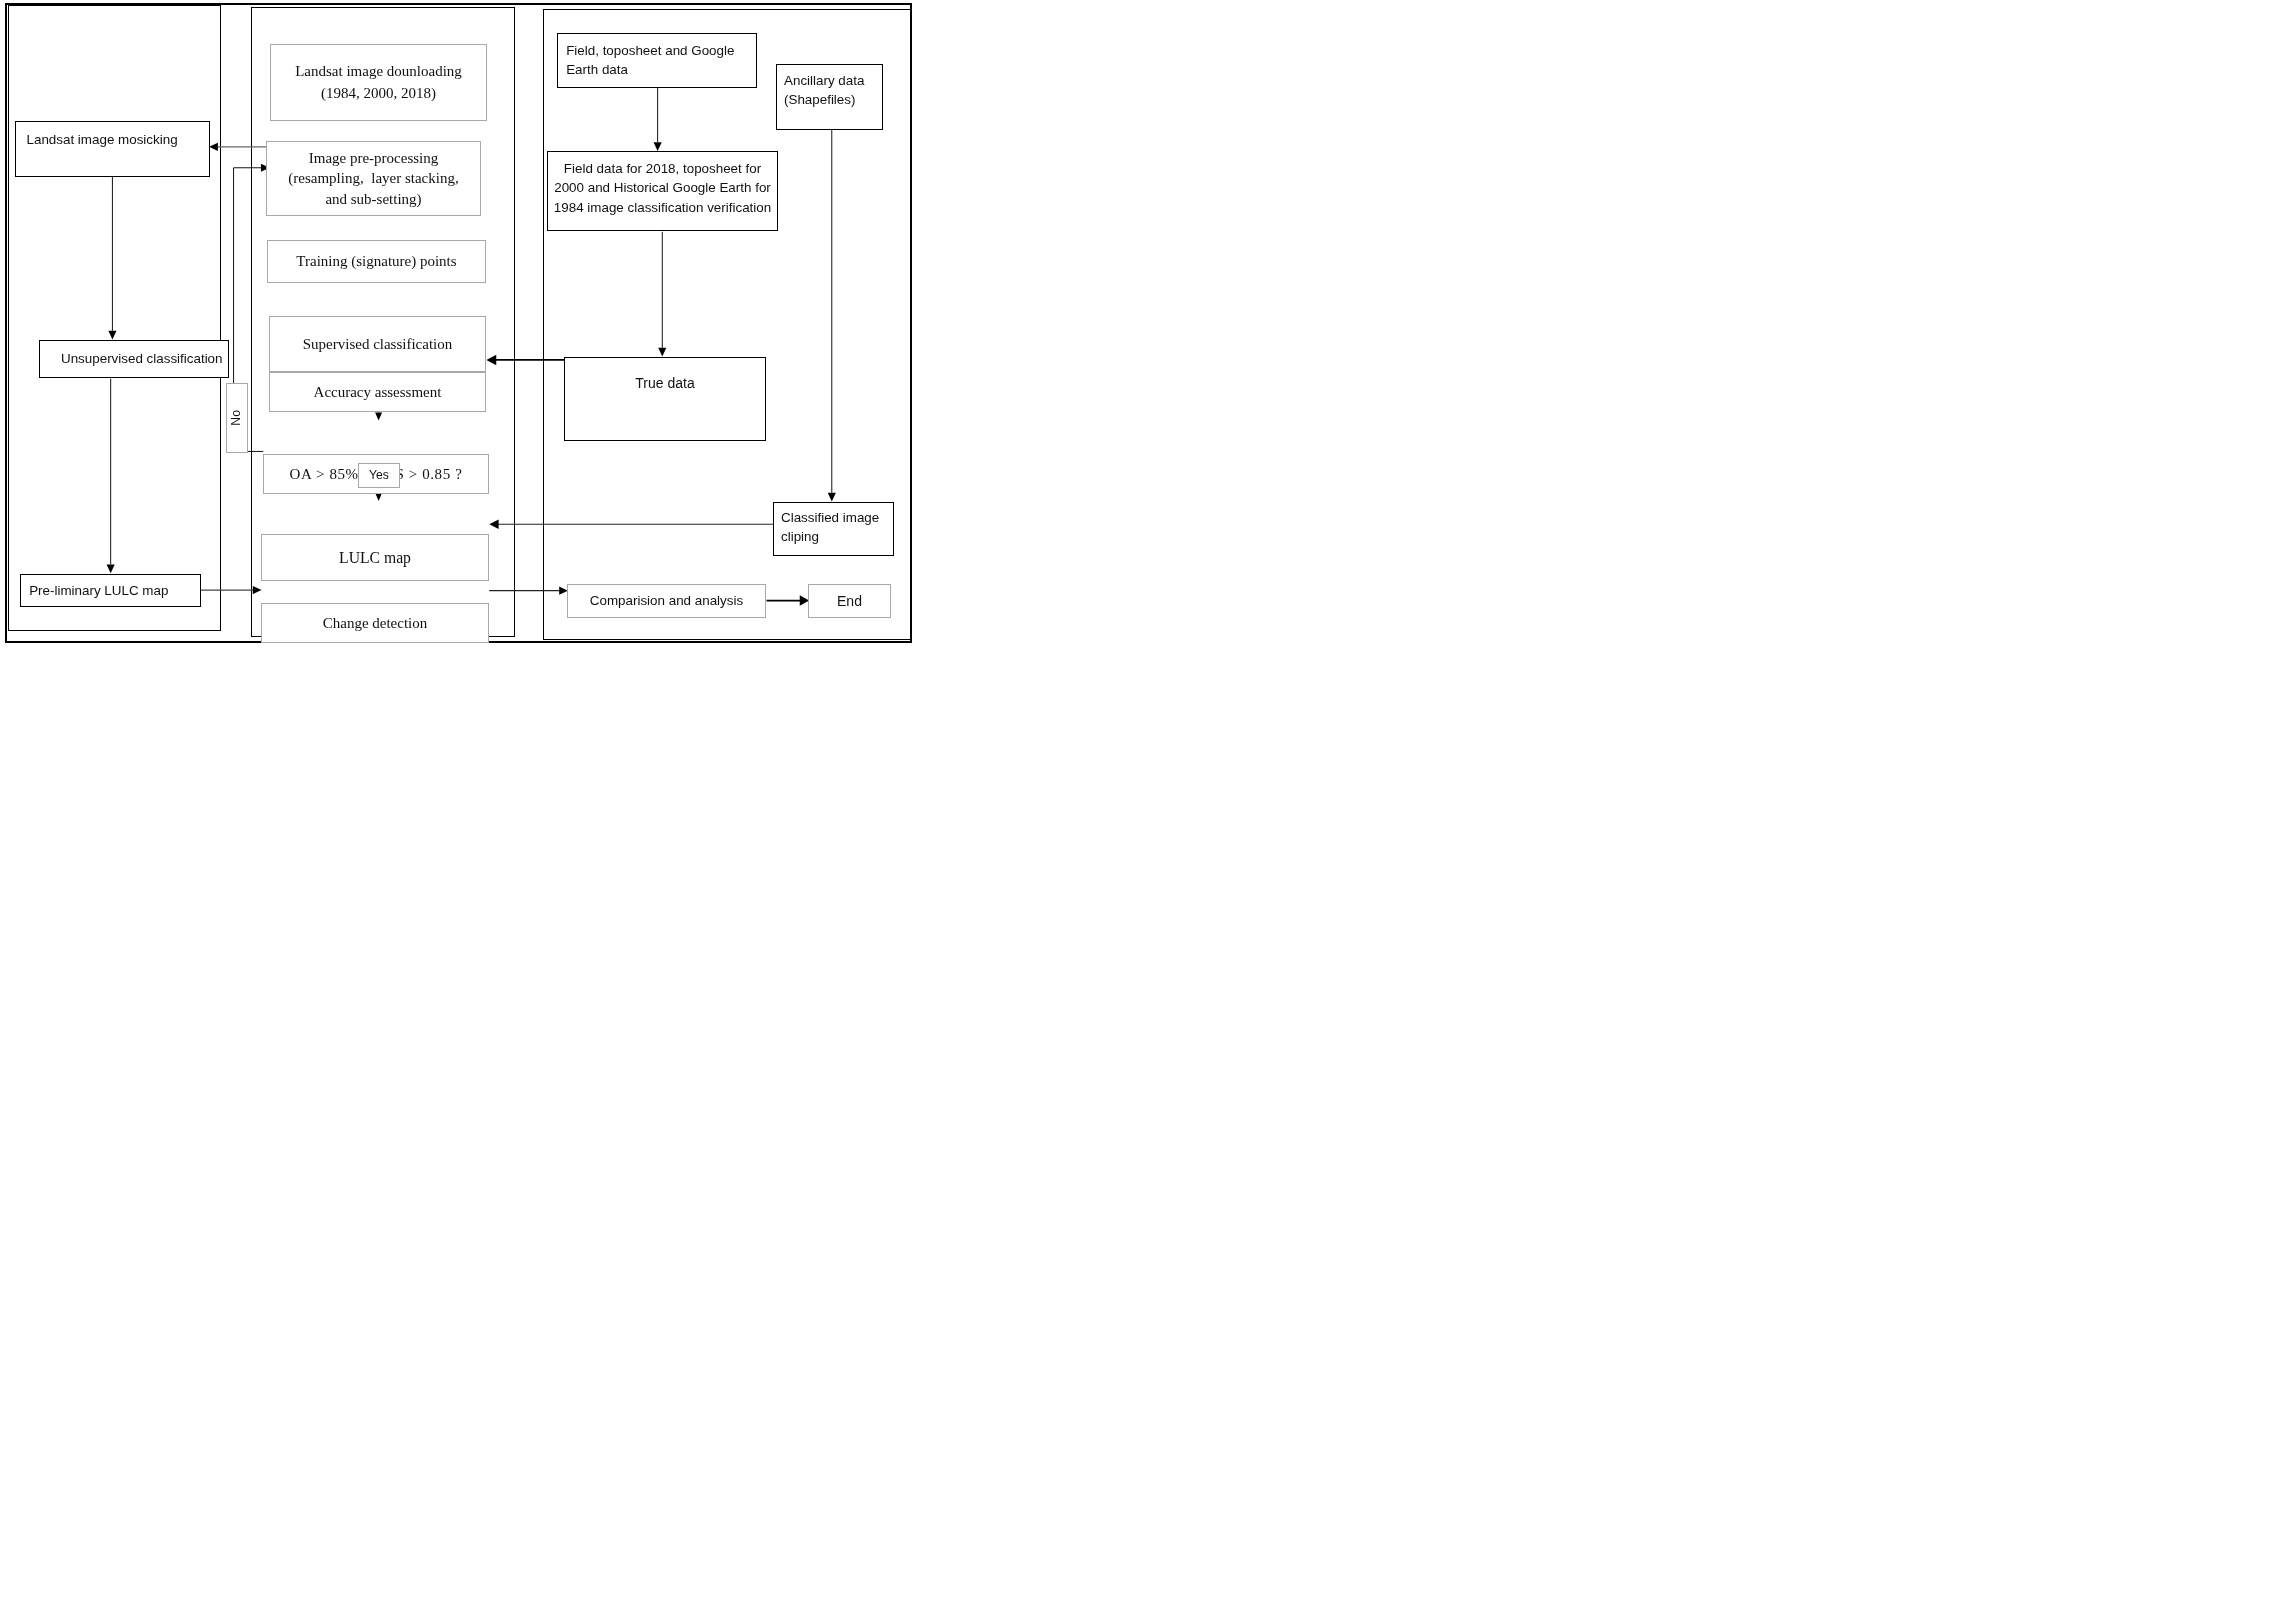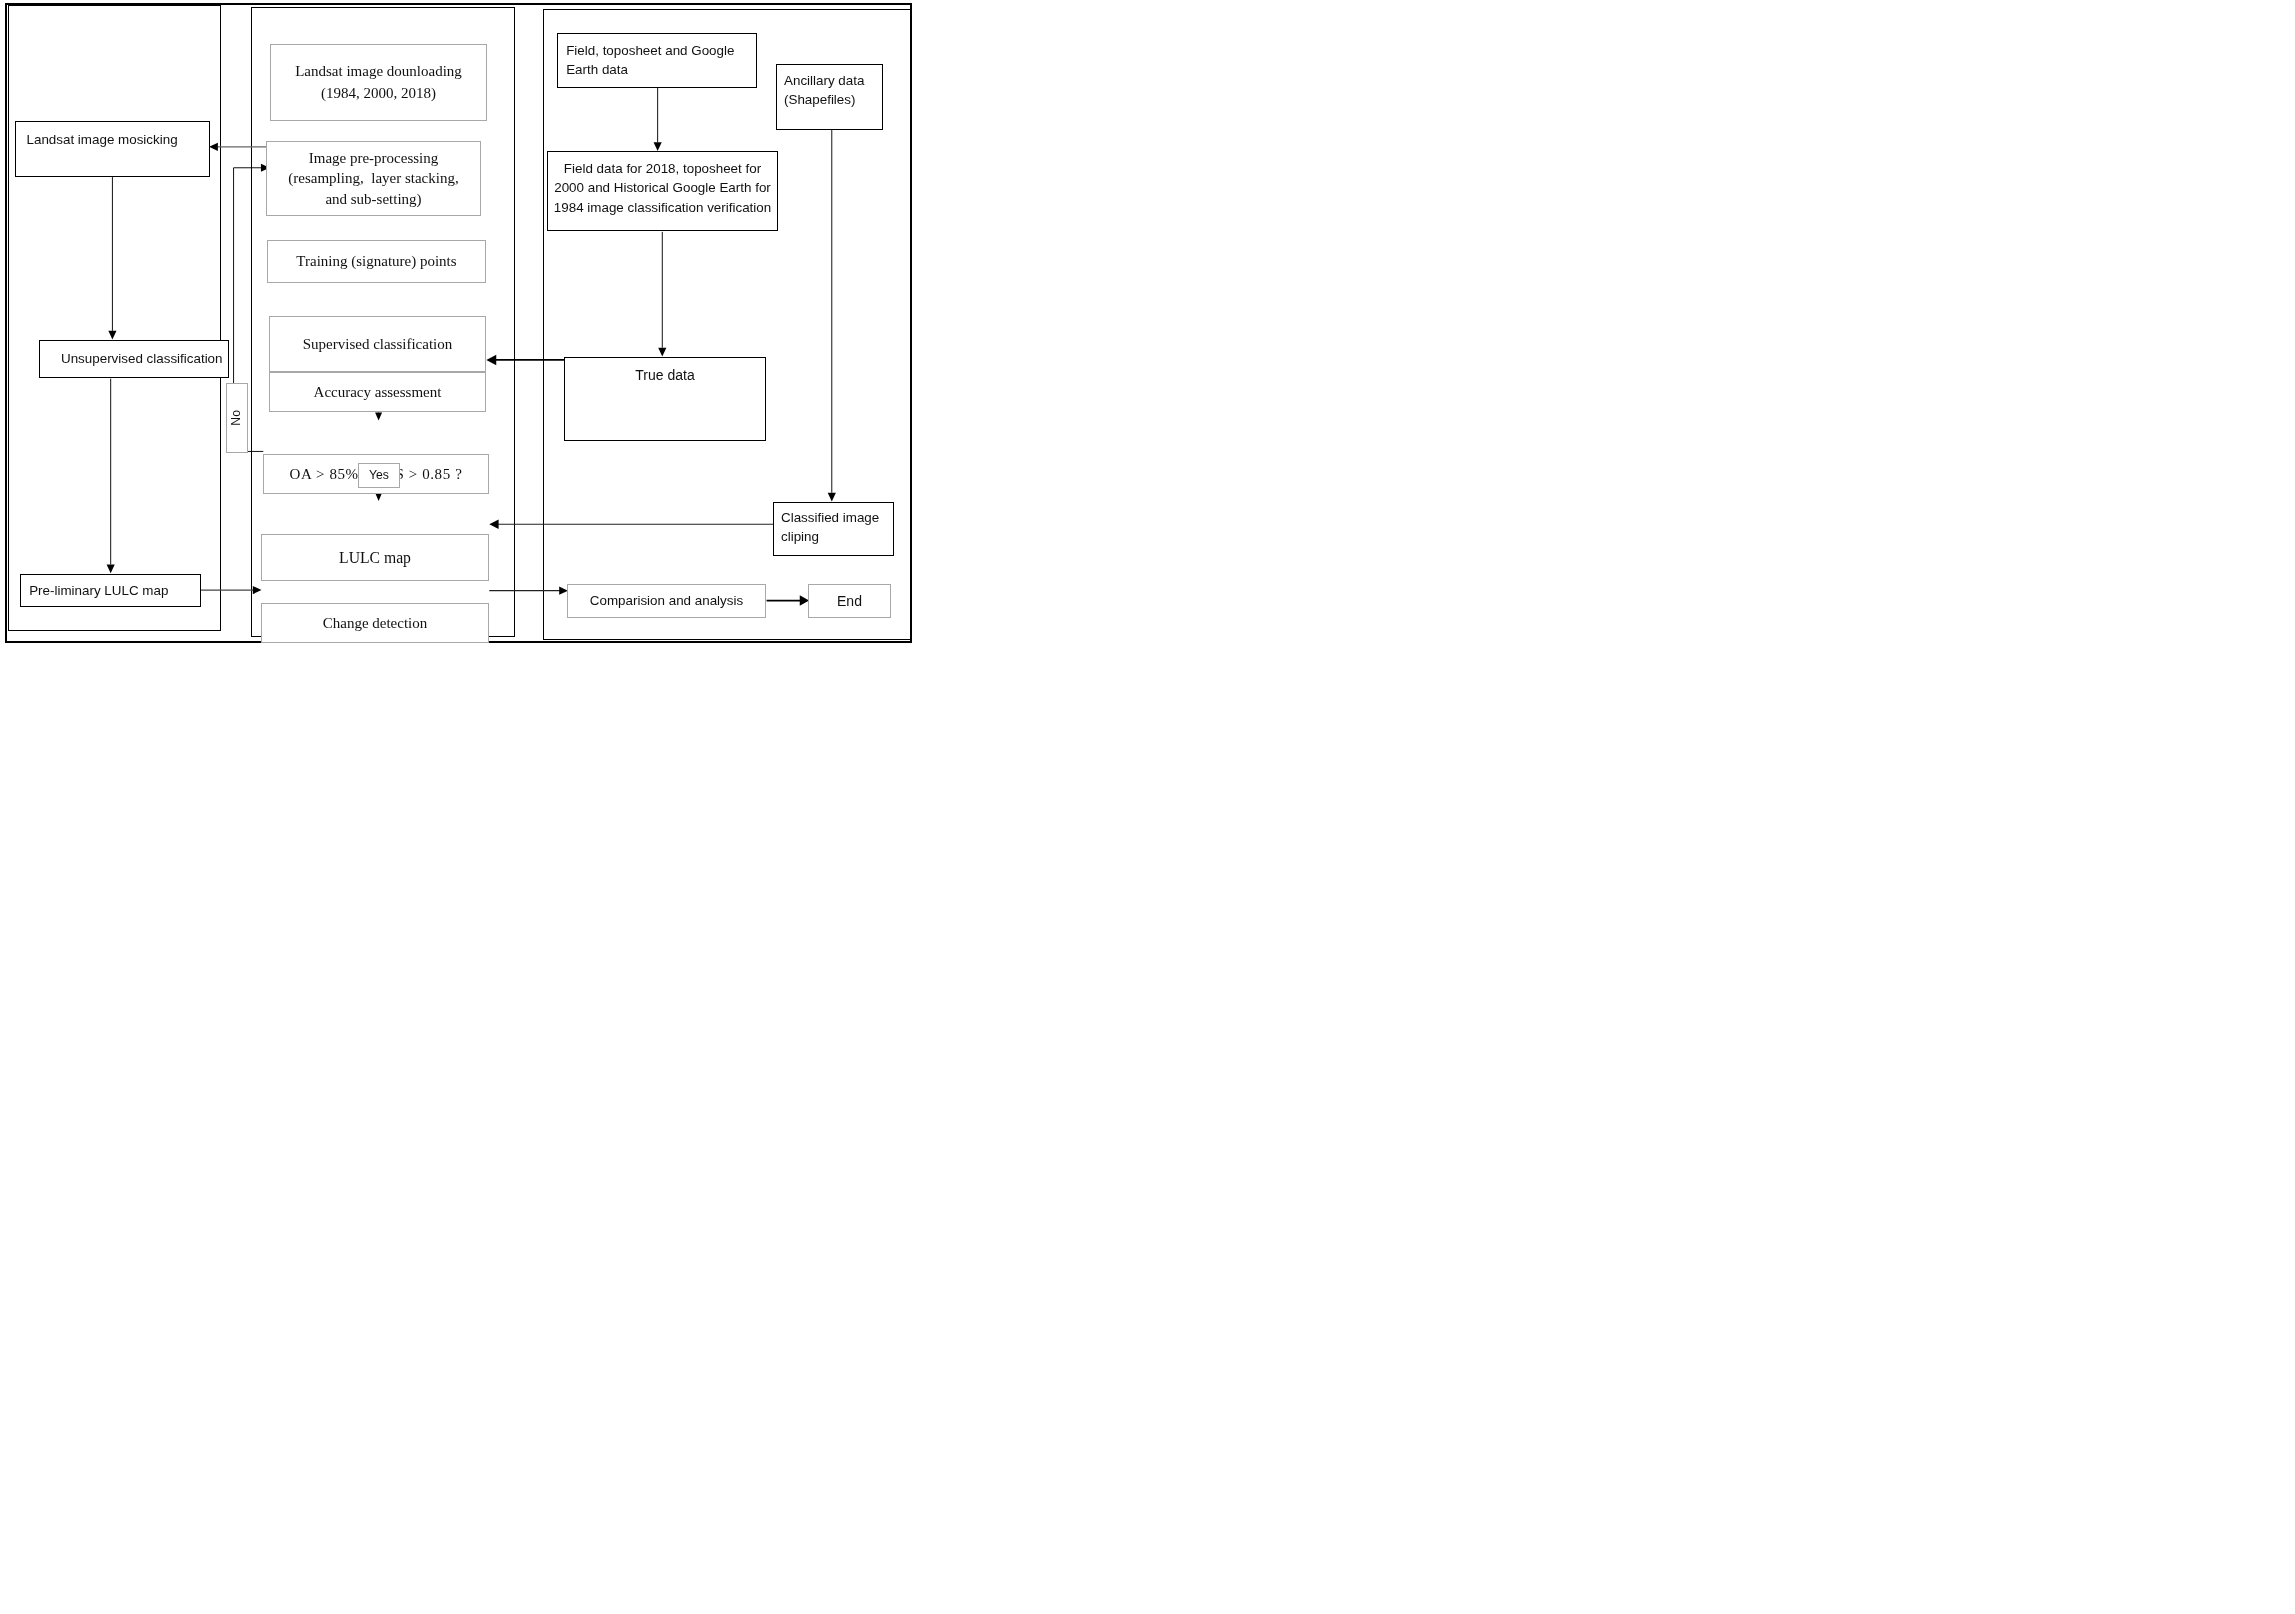--- a/index.html
+++ b/index.html
@@ -138,21 +138,21 @@
   </div>
   <div class="node b-black sans-node tl" style="left:776px;top:26px;width:107px;height:66px;padding:5.8px 0 0 7px;margin-top:38px;">
     <span class="lbl">Ancillary data
 (Shapefiles)</span>
   </div>
   <div class="node b-black sans-node tc" style="left:547px;top:151px;width:231px;height:80px;padding-top:7px;">
     <span class="lbl">Field data for 2018, toposheet for
 2000 and Historical Google Earth for
 1984 image classification verification</span>
   </div>
-  <div class="node b-black sans-node tc" style="left:564px;top:357px;width:202px;height:84px;padding-top:7px;font-size:14px;">
+  <div class="node b-black sans-node tc" style="left:564px;top:357px;width:202px;height:84px;padding-top:15px;font-size:14px;">
     <span class="lbl">True data</span>
   </div>
   <div class="node b-black sans-node tl" style="left:773px;top:502px;width:121px;height:54px;padding:4.7px 0 0 7px;">
     <span class="lbl">Classified image
 cliping</span>
   </div>
   <div class="node b-gray sans-node cc" style="left:567px;top:584px;width:199px;height:34px;">
     <span class="lbl">Comparision and analysis</span>
   </div>
   <div class="node b-gray sans-node cc" style="left:808px;top:584px;width:83px;height:34px;font-size:14px;">

